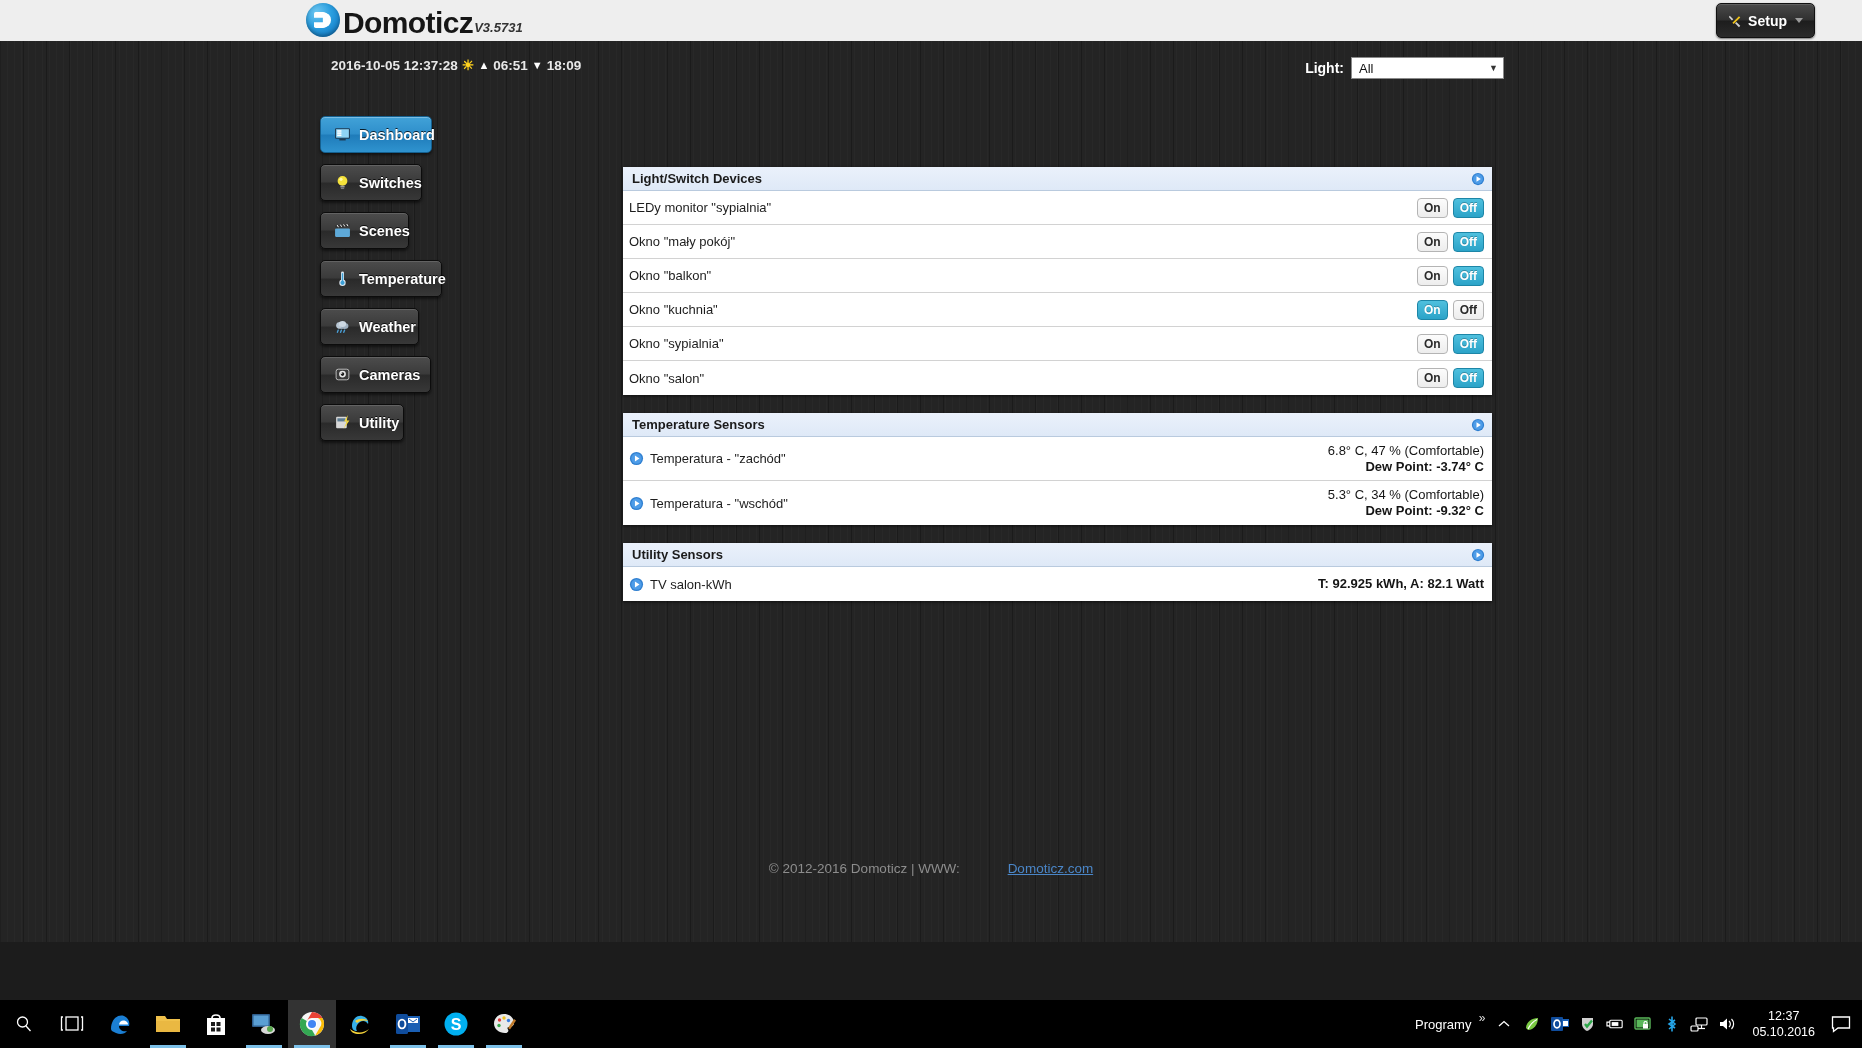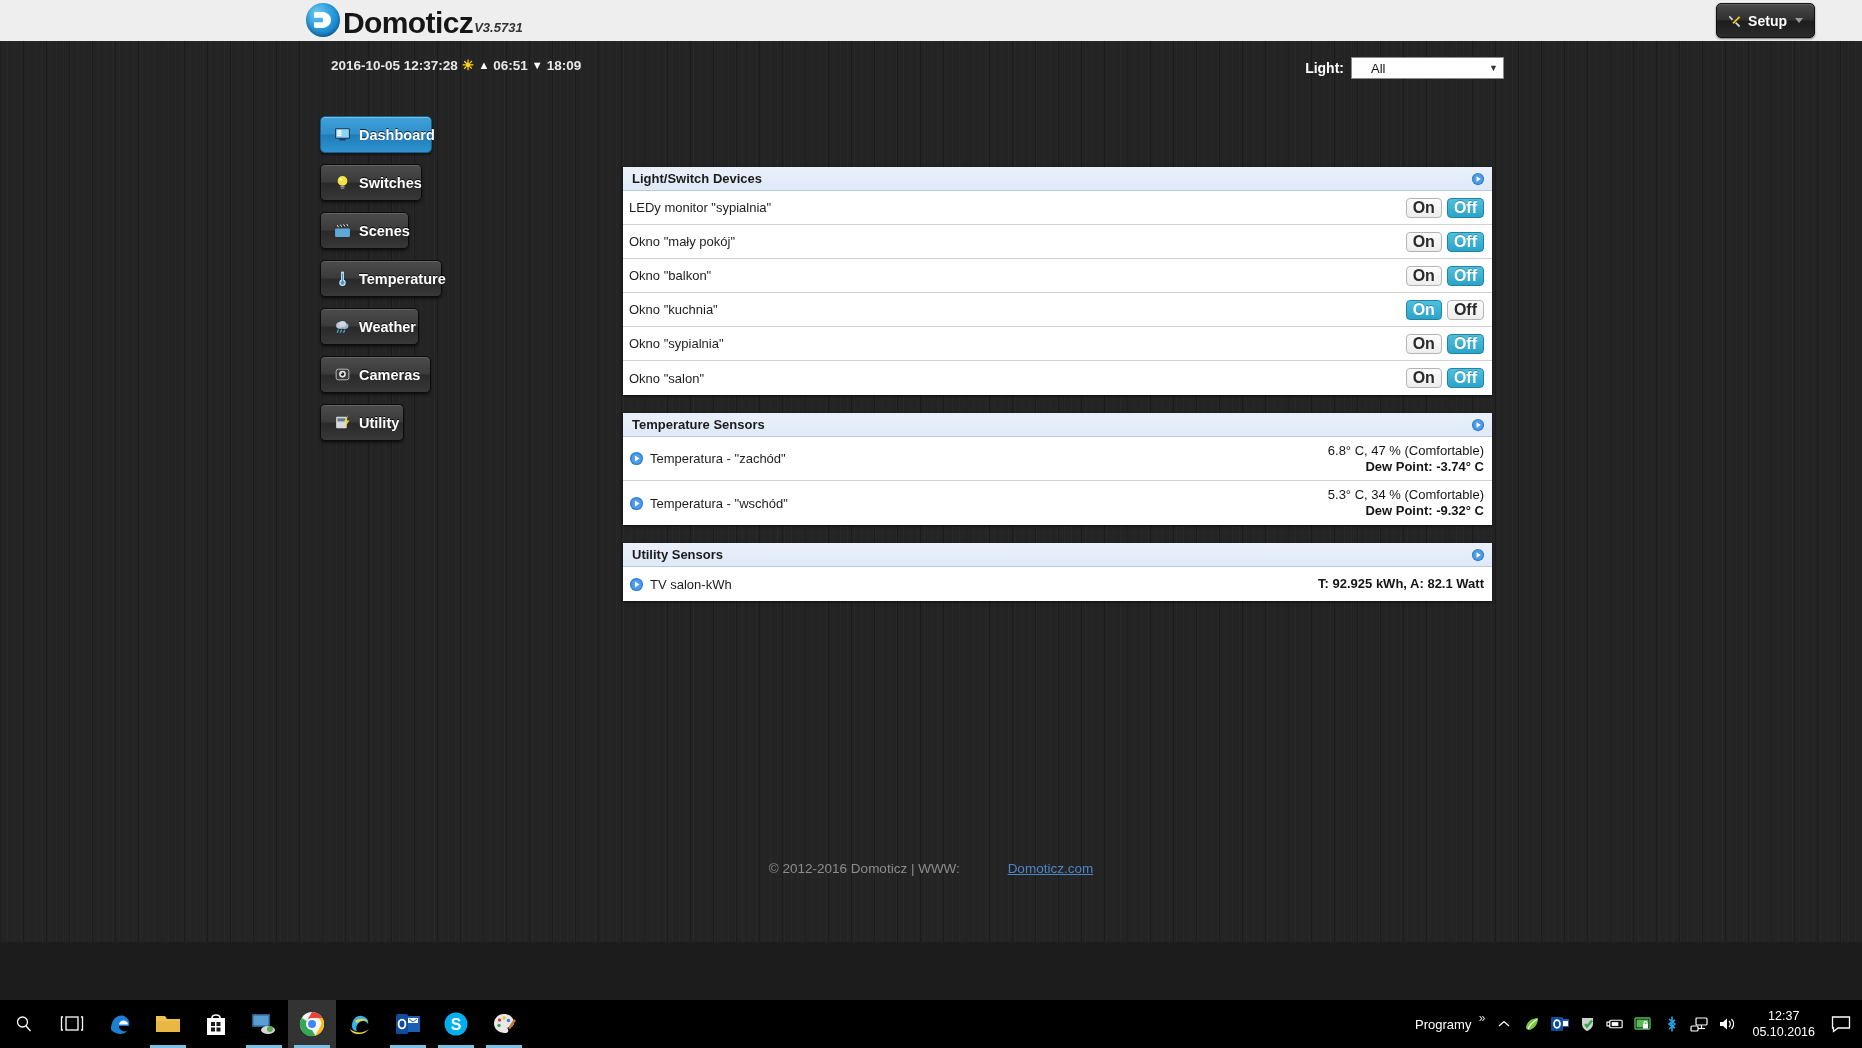--- a/index.html
+++ b/index.html
@@ -76,21 +76,21 @@
   .arrow-up { color: #fff; font-size: 11px; }
   .arrow-dn { color: #fff; font-size: 11px; }
   .room-sel {
     position: absolute; right: 370px; top: 0;
     display: flex; align-items: center; gap: 7px;
   }
   .room-label { color: #fff; font-size: 14px; font-weight: bold; }
   .room-dd {
     width: 153px; height: 22px; background: #fff; border: 1px solid #8a8a8a;
     display: flex; align-items: center; justify-content: space-between;
-    padding: 0 5px 0 19px; font-size: 13px; color: #111; cursor: pointer;
+    padding: 0 5px 0 7px; font-size: 13px; color: #111; cursor: pointer;
   }
   .room-dd .cv { font-size: 9px; color: #333; }
 
   
   .sidebar { position: absolute; left: 320px; top: 75px; width: 125px; }
   .menu-btn {
     position: relative; height: 37px; margin-bottom: 11px;
     border-radius: 5px; display: flex; align-items: center;
     padding-left: 13px; gap: 8px; cursor: pointer;
     font-size: 14.5px; font-weight: bold; color: #ffffff;
@@ -131,21 +131,21 @@
     display: flex; align-items: center; justify-content: space-between;
     padding: 0 8px 0 6px; background: #fff;
   }
   .row:last-child { border-bottom: none; }
   .row-name {
     font-size: 13px; color: #1d1d1d; display: flex; align-items: center; gap: 6px;
   }
   .sw-btns { display: flex; gap: 5px; }
   .sw {
     min-width: 28px; height: 20px; border-radius: 4px;
-    font-size: 16px; font-weight: bold; display: flex;
+    font-size: 12px; font-weight: bold; display: flex;
     align-items: center; justify-content: center; cursor: pointer;
     padding: 0 6px; border: 1px solid #b4b4b4;
     background: linear-gradient(to bottom, #fcfcfc 0%, #ededed 100%);
     color: #2a2a2a;
   }
   .sw.on-state {
     background: linear-gradient(to bottom, #4fc0de 0%, #2ba3c8 100%);
     border-color: #1d86a7; color: #fff;
     text-shadow: 0 -1px 0 rgba(0,0,0,.25);
   }

